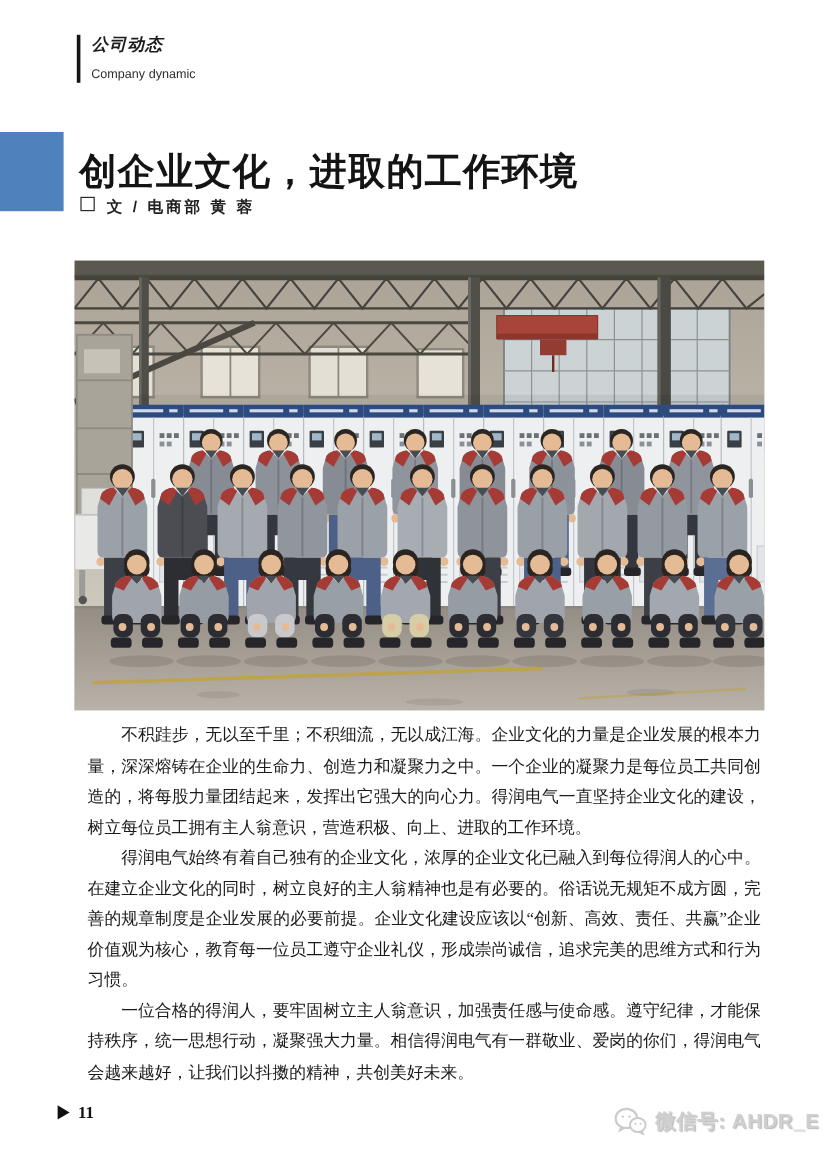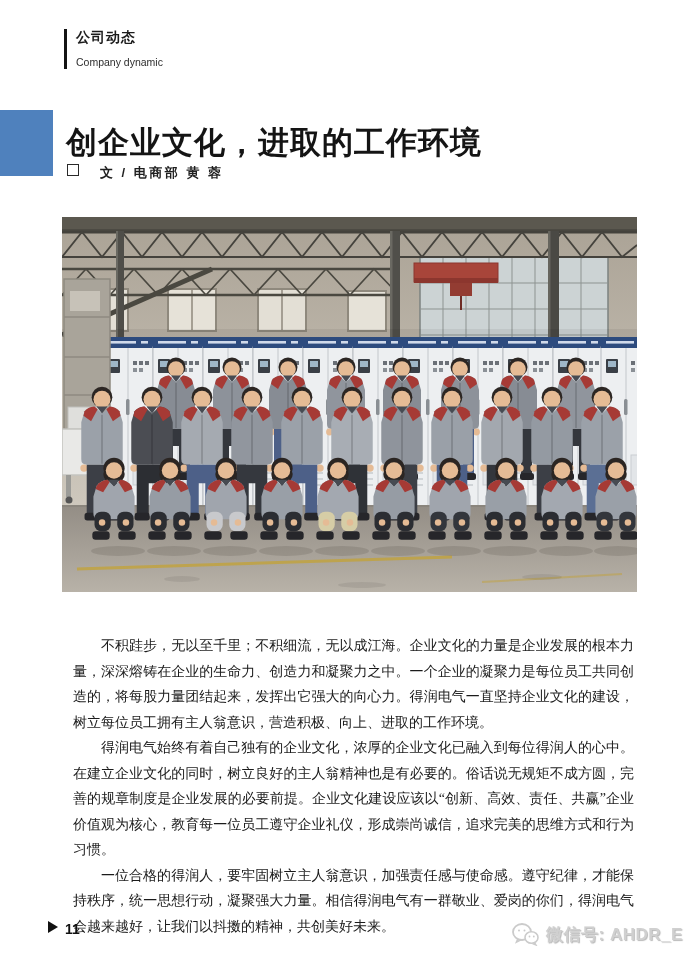--- a/index.html
+++ b/index.html
@@ -4,50 +4,49 @@
 <style>
   html,body{margin:0;padding:0;}
   body{
     width:697px;height:969px;position:relative;overflow:hidden;
     background:#ffffff;
     font-family:"Liberation Sans", sans-serif;
   }
 
   
   .cat-header{position:absolute;left:64px;top:29px;border-left:3px solid #141414;padding:1px 0 1px 9px;}
-  .cat-zh{font-size:14px;font-weight:700;color:#1c1c1c;letter-spacing:1px;line-height:15px;}
+  .cat-zh{font-size:14px;font-weight:700;color:#1c1c1c;letter-spacing:1px;line-height:15px;font-style:italic;}
   .cat-en{font-size:10.5px;color:#2e2e2e;margin-top:12px;line-height:11px;}
 
   
   .accent-square{position:absolute;left:0;top:110px;width:53px;height:66px;background:#4f81bd;}
   .article-title{
     position:absolute;left:66px;top:102px;width:600px;
     font-family:"Liberation Serif", serif;
     font-size:31px;font-weight:600;color:#141414;letter-spacing:1px;line-height:40px;
   }
-  .byline{position:absolute;left:67px;top:164px;display:flex;align-items:flex-start;gap:21px;}
+  .byline{position:absolute;left:67px;top:164px;display:flex;align-items:flex-start;gap:10px;}
   .byline-square{width:10px;height:10px;border:1.5px solid #2a2a2a;background:#fff;}
   .byline-text{font-size:13px;font-weight:700;color:#1f1f1f;letter-spacing:2.5px;}
 
   
   .photo-frame{position:absolute;left:62px;top:217px;width:575px;height:375px;overflow:hidden;background:#b9b1a5;}
   .photo-frame svg{display:block;}
 
   
   .article-body{
     position:absolute;left:73px;top:601px;width:561px;
     font-family:"Liberation Serif", serif;
     font-size:14px;line-height:25.5px;color:#1b1b1b;
     text-align:justify;
-    margin-top:32px;
   }
   .article-body p{margin:0;text-indent:2em;}
 
   
-  .page-number{position:absolute;left:48px;top:921px;display:flex;gap:7px;}
+  .page-number{position:absolute;left:48px;top:921px;display:flex;gap:7px;font-family:Liberation Serif, serif;}
   .page-tri{width:0;height:0;border-left:10px solid #111;border-top:6.5px solid transparent;border-bottom:6.5px solid transparent;}
   .page-num-text{font-size:14px;font-weight:700;color:#111;}
 
   .wechat-watermark{position:absolute;left:512px;top:922px;display:flex;align-items:center;gap:7px;text-align:right;}
   .wm-text{
     font-size:17px;font-weight:700;letter-spacing:0.5px;color:#d0d0d0;
     text-shadow:1px 1px 1px #b9b9b9;
   }
 </style>
 </head>

